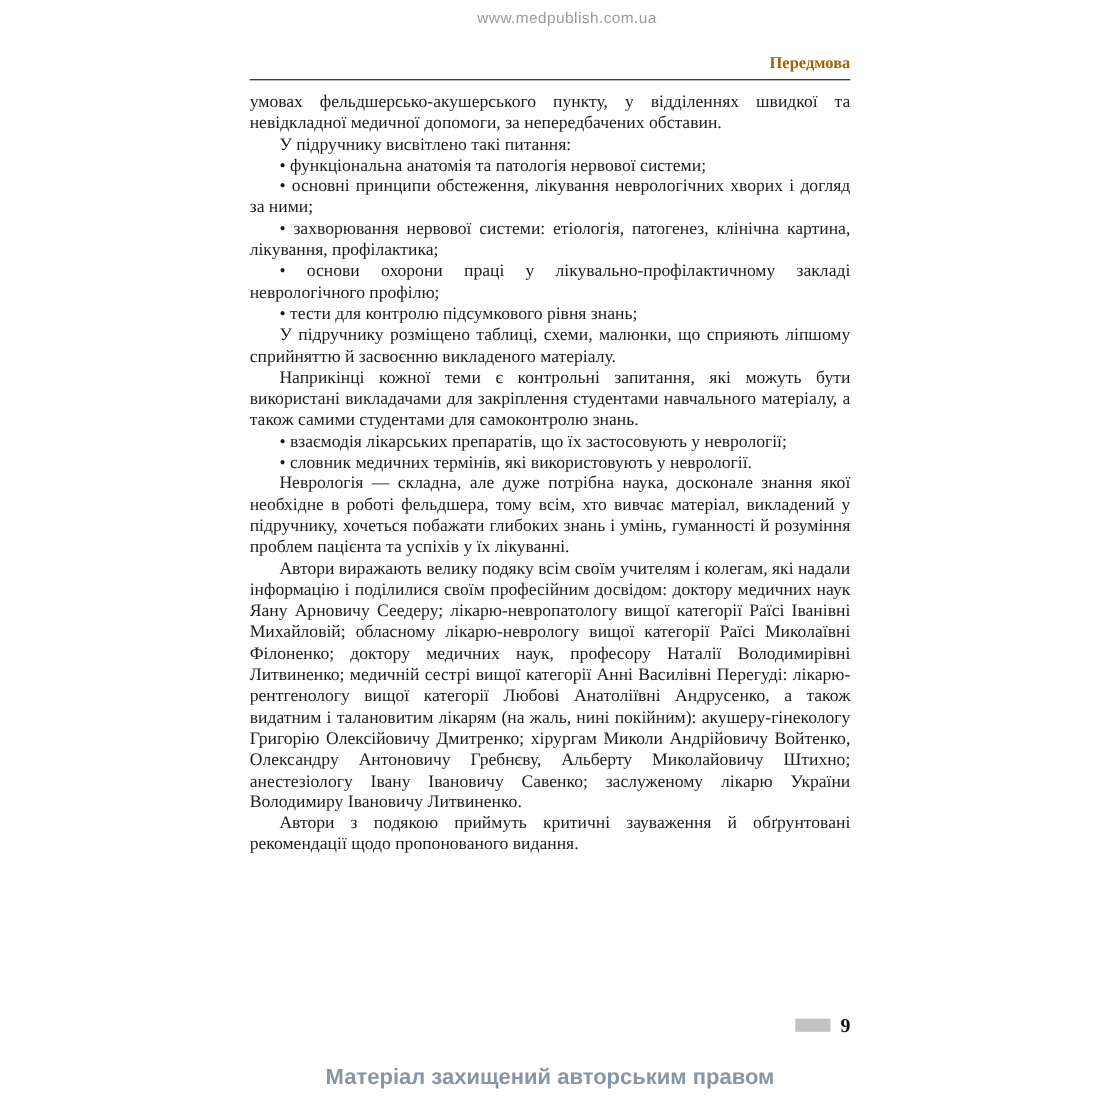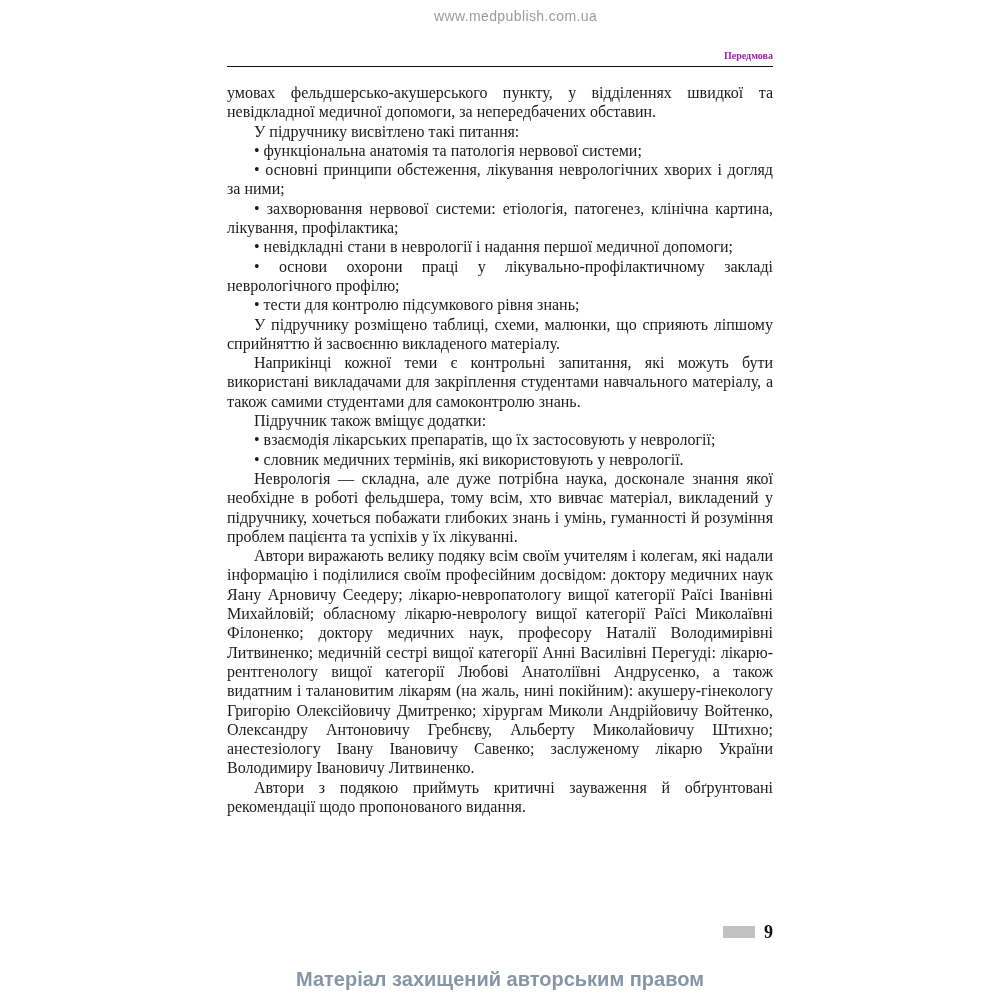--- a/index.html
+++ b/index.html
@@ -33,22 +33,22 @@
     left: 227px;
     width: 546px;
     top: 50px;
     border-bottom: 1.6px solid #111111;
     padding-bottom: 5px;
   }
   .section-title {
     display: block;
     text-align: right;
     font-weight: bold;
-    font-size: 10px;
-    color: #a21caf;
+    font-size: 15px;
+    color: #a16207;
   }
   .body-text {
     position: absolute;
     left: 227px;
     width: 546px;
     top: 83px;
     font-size: 16px;
     line-height: 19.3px;
     text-align: justify;
     hyphens: auto;
@@ -105,26 +105,24 @@
   <div class="preface-header">
     <span class="section-title">Передмова</span>
   </div>
 
   <div class="body-text" lang="uk">
       <p class="para">умовах фельдшерсько-акушерського пункту, у відділеннях швидкої та невідкладної медичної допомоги, за непередбачених обставин.</p>
       <p class="para indent">У підручнику висвітлено такі питання:</p>
       <p class="para indent">• функціональна анатомія та патологія нервової системи;</p>
       <p class="para indent">• основні принципи обстеження, лікування неврологічних хворих і догляд за ними;</p>
       <p class="para indent">• захворювання нервової системи: етіологія, патогенез, клінічна картина, лікування, профілактика;</p>
-      <p class="para indent">• невідкладні стани в неврології і надання першої медичної допомоги;</p>
       <p class="para indent">• основи охорони праці у лікувально-профілактичному закладі неврологічного профілю;</p>
       <p class="para indent">• тести для контролю підсумкового рівня знань;</p>
       <p class="para indent">У підручнику розміщено таблиці, схеми, малюнки, що сприяють ліпшому сприйняттю й засвоєнню викладеного матеріалу.</p>
       <p class="para indent">Наприкінці кожної теми є контрольні запитання, які можуть бути використані викладачами для закріплення студентами навчального матеріалу, а також самими студентами для самоконтролю знань.</p>
-      <p class="para indent">Підручник також вміщує додатки:</p>
       <p class="para indent">• взаємодія лікарських препаратів, що їх застосовують у неврології;</p>
       <p class="para indent">• словник медичних термінів, які використовують у неврології.</p>
       <p class="para indent">Неврологія — складна, але дуже потрібна наука, досконале знання якої необхідне в роботі фельдшера, тому всім, хто вивчає матеріал, викладений у підручнику, хочеться побажати глибоких знань і умінь, гуманності й розуміння проблем пацієнта та успіхів у їх лікуванні.</p>
       <p class="para indent">Автори виражають велику подяку всім своїм учителям і колегам, які надали інформацію і поділилися своїм професійним досвідом: доктору медичних наук Яану Арновичу Сеедеру; лікарю-невропатологу вищої категорії Раїсі Іванівні Михайловій; обласному лікарю-неврологу вищої категорії Раїсі Миколаївні Філоненко; доктору медичних наук, професору Наталії Володимирівні Литвиненко; медичній сестрі вищої категорії Анні Василівні Перегуді: лікарю-рентгенологу вищої категорії Любові Анатоліївні Андрусенко, а також видатним і талановитим лікарям (на жаль, нині покійним): акушеру-гінекологу Григорію Олексійовичу Дмитренко; хірургам Миколи Андрійовичу Войтенко, Олександру Антоновичу Гребнєву, Альберту Миколайовичу Штихно; анестезіологу Івану Івановичу Савенко; заслуженому лікарю України Володимиру Івановичу Литвиненко.</p>
       <p class="para indent">Автори з подякою приймуть критичні зауваження й обґрунтовані рекомендації щодо пропонованого видання.</p>
     </div>
 
   <div class="page-number-row">
     <span class="page-number-bar"></span>
     <span class="page-number">9</span>

